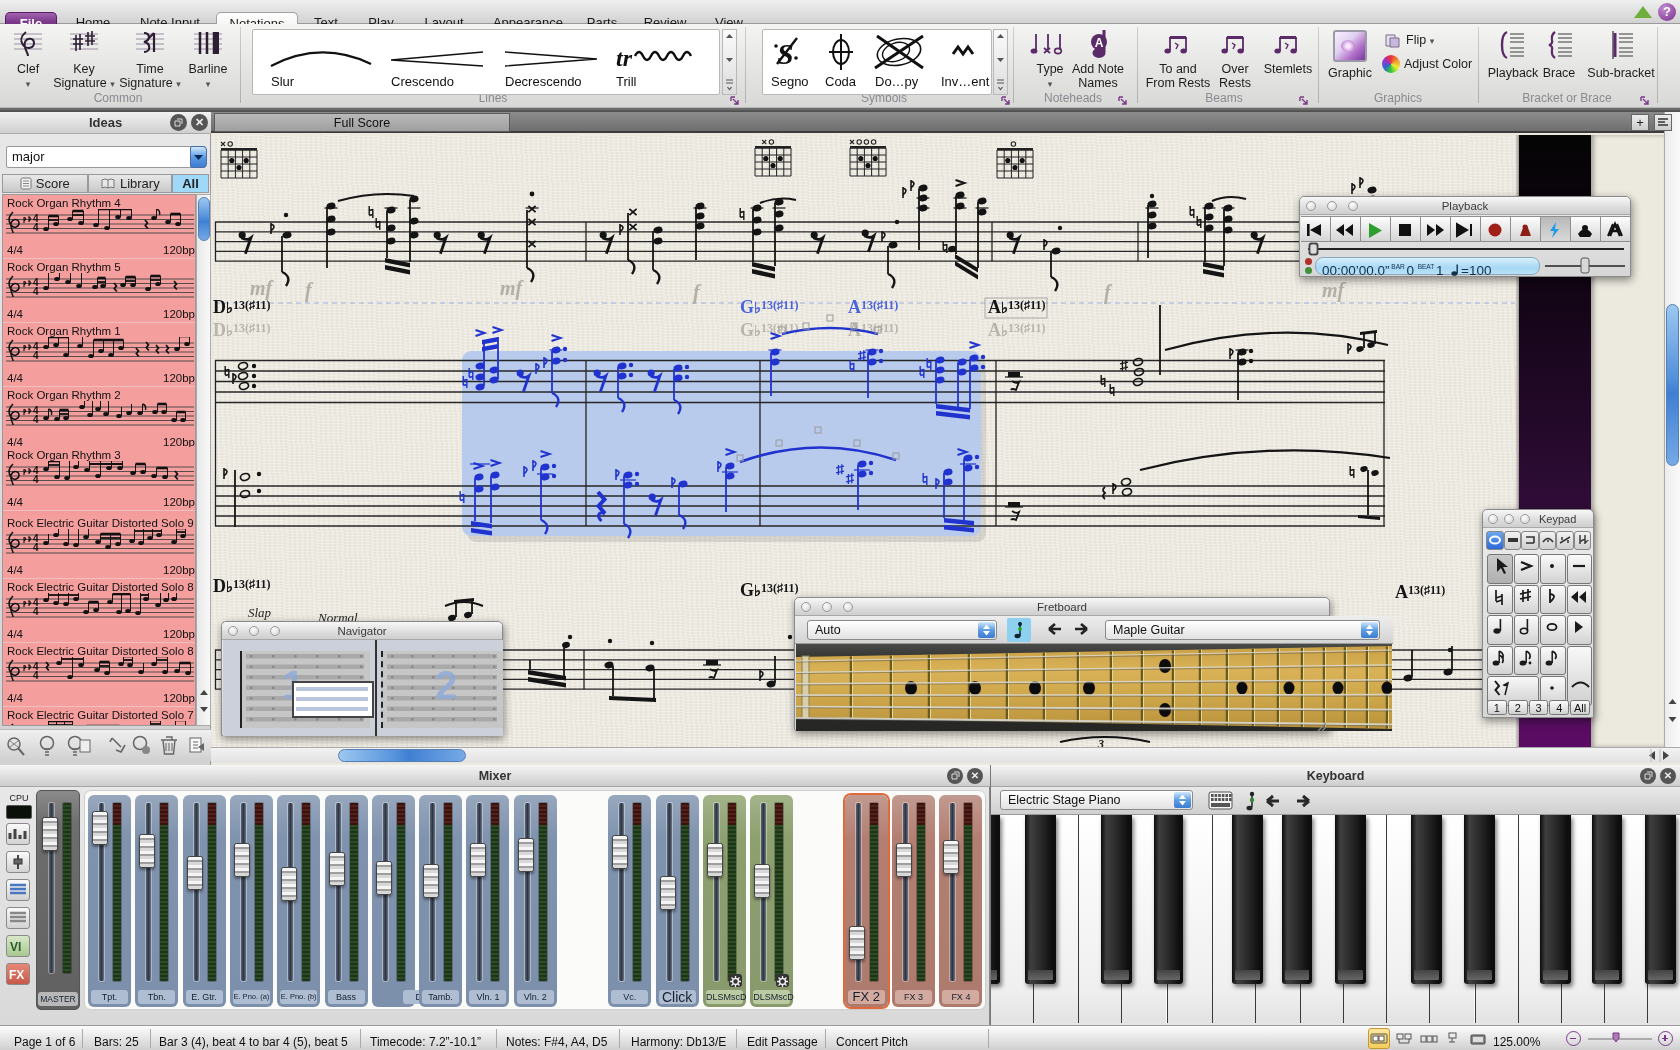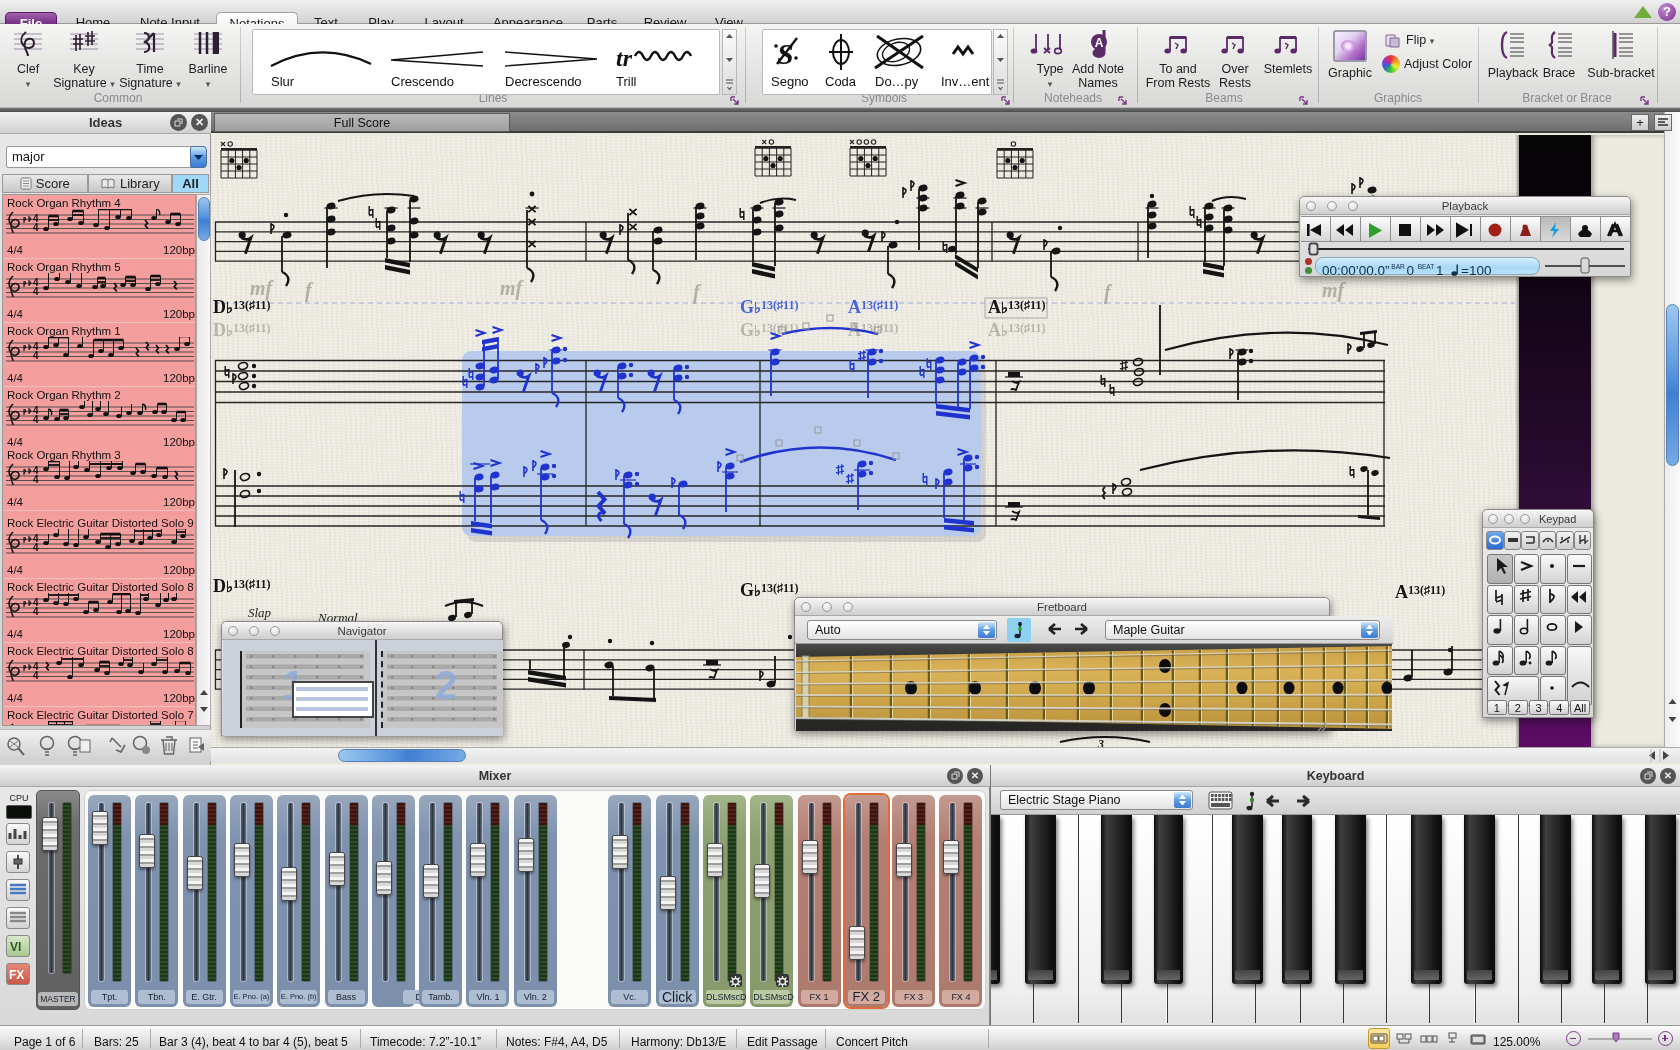--- a/index.html
+++ b/index.html
@@ -1777,27 +1777,20 @@
 <div class="strack" style="left:11px;top:8px;height:178px;"></div>
 <div class="meter" style="left:25px;top:8px;height:178px;"></div>
           <div class="meterred" style="left:25px;top:8px;"></div>
 <div class="shandle" style="left:4px;top:69px;"></div>
 <div class="slabel" style="background:#bccaa4;font-size:9px;">DLSMscD</div>
 <div class="abs" style="left:26px;bottom:20px;width:13px;height:13px;border-radius:3px;background:#333;"><svg width="13" height="13">
               <circle cx="6.5" cy="6.5" r="3" fill="none" stroke="#eee" stroke-width="1.5"></circle>
               <path d="M6.5 1v2M6.5 10v2M1 6.5h2M10 6.5h2M2.5 2.5l1.5 1.5M9 9l1.5 1.5M10.5 2.5L9 4M4 9l-1.5 1.5" stroke="#eee" stroke-width="1.3"></path>
             </svg></div>
 </div>
-<div class="strip red" style="left:712.5px;">
-<div class="strack" style="left:11px;top:8px;height:178px;"></div>
-<div class="meter" style="left:25px;top:8px;height:178px;"></div>
-          <div class="meterred" style="left:25px;top:8px;"></div>
-<div class="shandle" style="left:4px;top:45px;"></div>
-<div class="slabel" style="background:#d2aaa0;font-size:9px;">FX 1</div>
-</div>
 <div class="strip red" style="left:759.8px; box-shadow:0 0 0 2px #e06a3a;">
 <div class="strack" style="left:11px;top:8px;height:178px;"></div>
 <div class="meter" style="left:25px;top:8px;height:178px;"></div>
           <div class="meterred" style="left:25px;top:8px;"></div>
 <div class="shandle" style="left:4px;top:131px;"></div>
 <div class="slabel" style="background:#d2aaa0;font-size:13px;">FX 2</div>
 </div>
 <div class="strip red" style="left:807.1px;">
 <div class="strack" style="left:11px;top:8px;height:178px;"></div>
 <div class="meter" style="left:25px;top:8px;height:178px;"></div>

